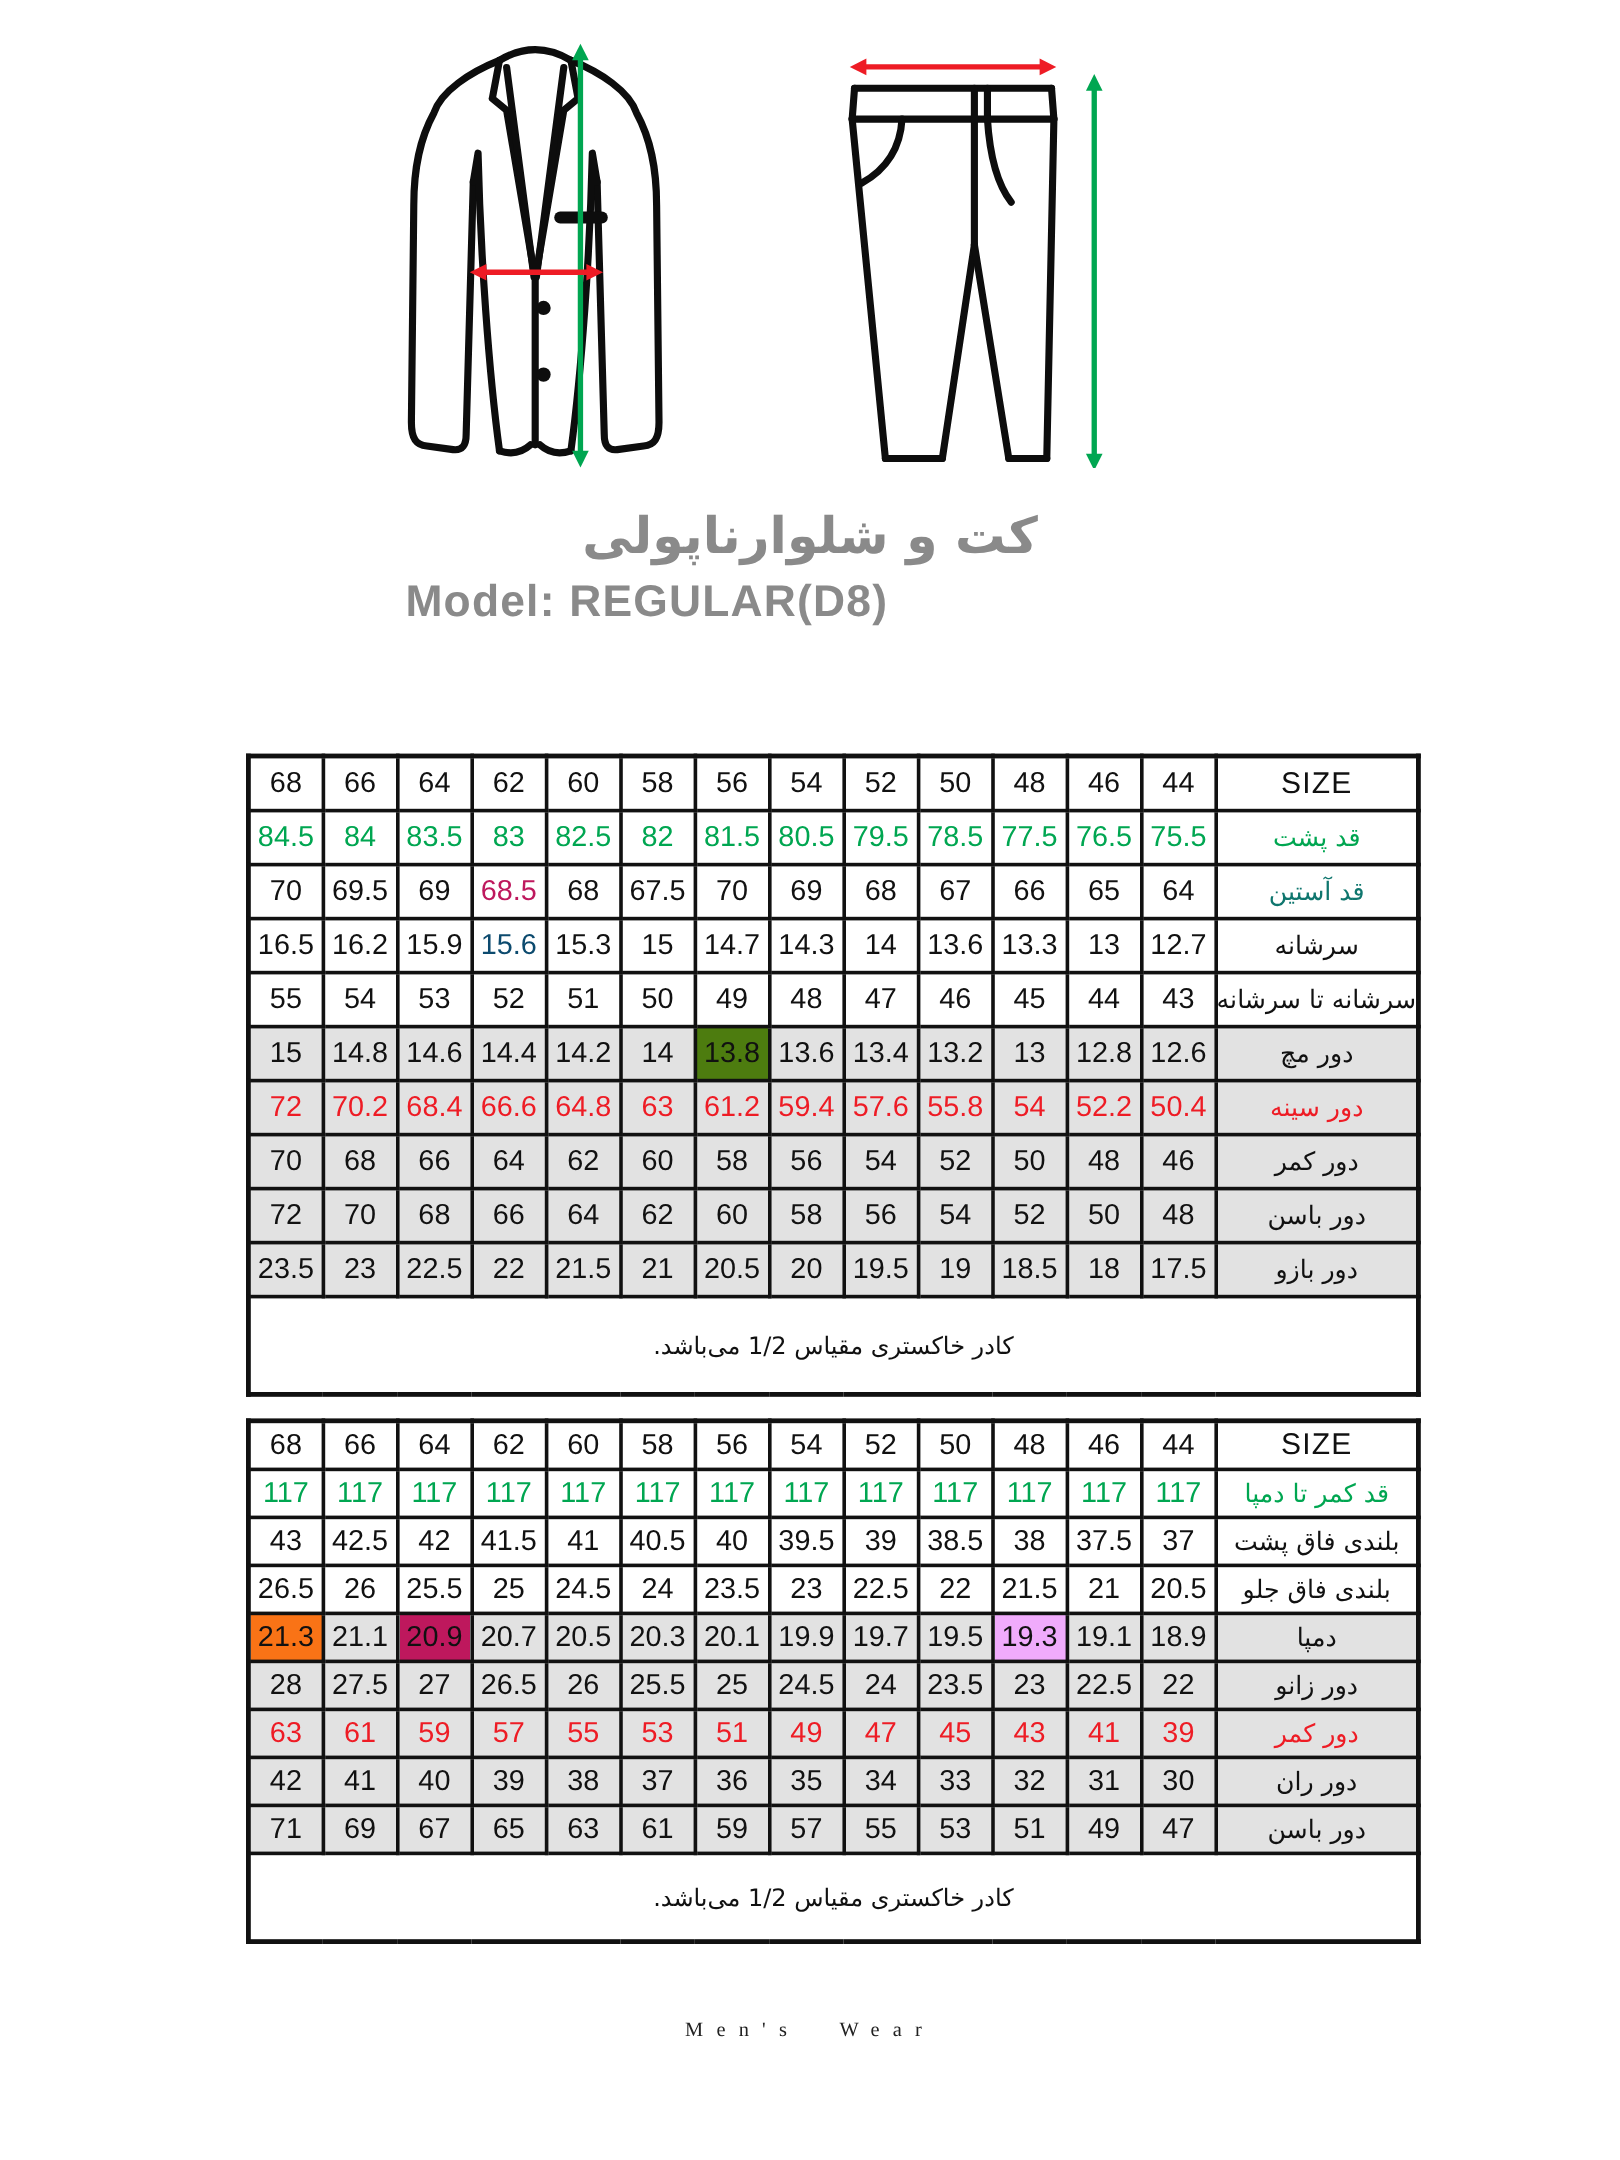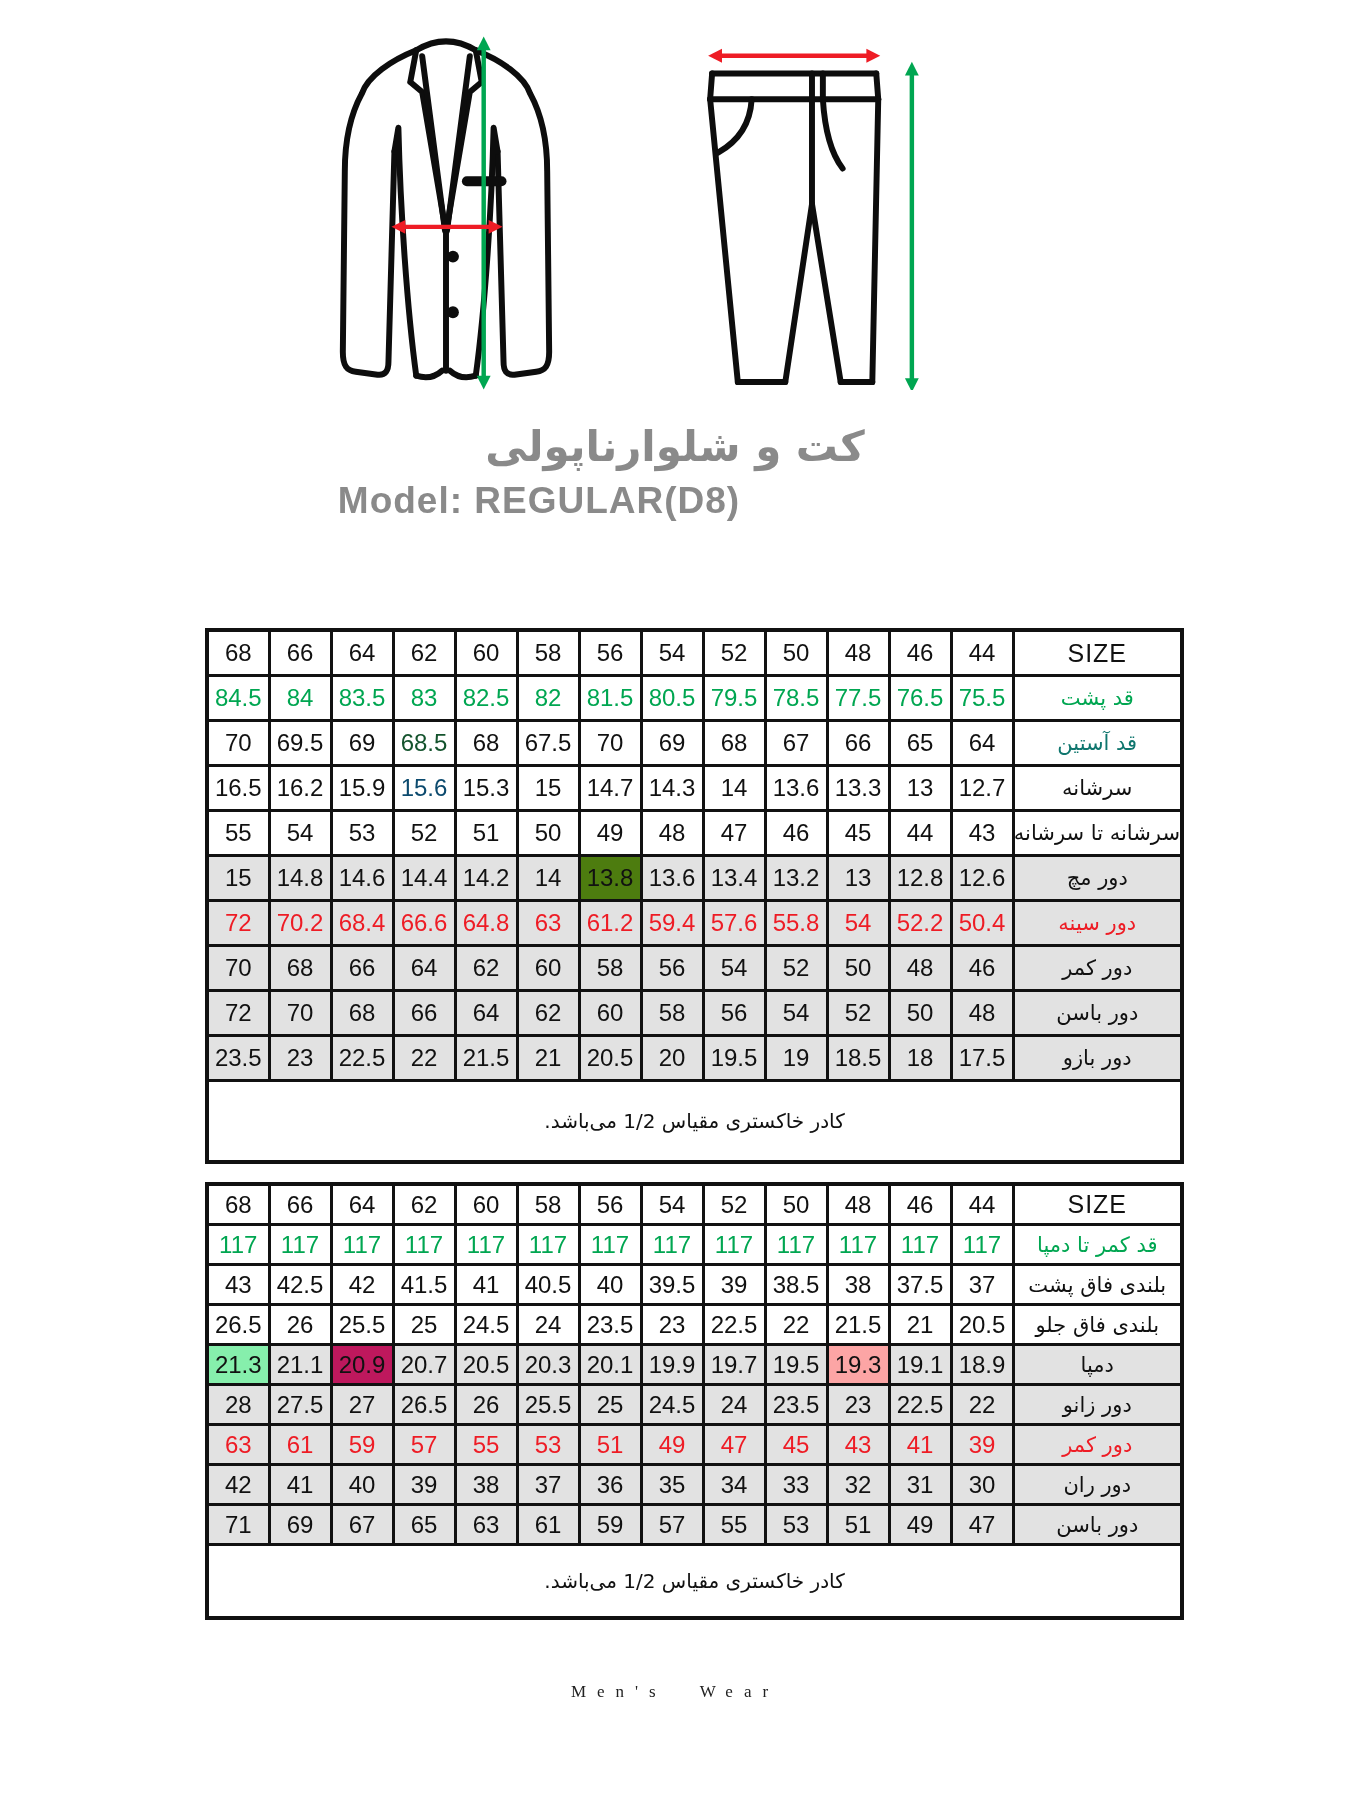--- a/index.html
+++ b/index.html
@@ -148,21 +148,21 @@
           <td class="num" style="color: rgb(0, 166, 81);">78.5</td>
           <td class="num" style="color: rgb(0, 166, 81);">77.5</td>
           <td class="num" style="color: rgb(0, 166, 81);">76.5</td>
           <td class="num" style="color: rgb(0, 166, 81);">75.5</td>
           <td class="label-fa" dir="rtl" style="color: rgb(0, 166, 81);">قد پشت</td>
         </tr>
         <tr>
           <td class="num" style="color: rgb(17, 17, 17);">70</td>
           <td class="num" style="color: rgb(17, 17, 17);">69.5</td>
           <td class="num" style="color: rgb(17, 17, 17);">69</td>
-          <td class="num" style="color: #14532d;">68.5</td>
+          <td class="num" style="color: #be185d;">68.5</td>
           <td class="num" style="color: rgb(17, 17, 17);">68</td>
           <td class="num" style="color: rgb(17, 17, 17);">67.5</td>
           <td class="num" style="color: rgb(17, 17, 17);">70</td>
           <td class="num" style="color: rgb(17, 17, 17);">69</td>
           <td class="num" style="color: rgb(17, 17, 17);">68</td>
           <td class="num" style="color: rgb(17, 17, 17);">67</td>
           <td class="num" style="color: rgb(17, 17, 17);">66</td>
           <td class="num" style="color: rgb(17, 17, 17);">65</td>
           <td class="num" style="color: rgb(17, 17, 17);">64</td>
           <td class="label-fa" dir="rtl" style="color: #0f766e;">قد آستین</td>
@@ -361,31 +361,31 @@
           <td class="num" style="color: rgb(17, 17, 17);">23.5</td>
           <td class="num" style="color: rgb(17, 17, 17);">23</td>
           <td class="num" style="color: rgb(17, 17, 17);">22.5</td>
           <td class="num" style="color: rgb(17, 17, 17);">22</td>
           <td class="num" style="color: rgb(17, 17, 17);">21.5</td>
           <td class="num" style="color: rgb(17, 17, 17);">21</td>
           <td class="num" style="color: rgb(17, 17, 17);">20.5</td>
           <td class="label-fa" dir="rtl" style="color: rgb(17, 17, 17);">بلندی فاق جلو</td>
         </tr>
         <tr>
-          <td class="num" style="color: rgb(17, 17, 17); background: #86efac;">21.3</td>
+          <td class="num" style="color: rgb(17, 17, 17); background: #f97316;">21.3</td>
           <td class="num" style="color: rgb(17, 17, 17); background: rgb(226, 226, 226);">21.1</td>
           <td class="num" style="color: rgb(17, 17, 17); background: #be185d;">20.9</td>
           <td class="num" style="color: rgb(17, 17, 17); background: rgb(226, 226, 226);">20.7</td>
           <td class="num" style="color: rgb(17, 17, 17); background: rgb(226, 226, 226);">20.5</td>
           <td class="num" style="color: rgb(17, 17, 17); background: rgb(226, 226, 226);">20.3</td>
           <td class="num" style="color: rgb(17, 17, 17); background: rgb(226, 226, 226);">20.1</td>
           <td class="num" style="color: rgb(17, 17, 17); background: rgb(226, 226, 226);">19.9</td>
           <td class="num" style="color: rgb(17, 17, 17); background: rgb(226, 226, 226);">19.7</td>
           <td class="num" style="color: rgb(17, 17, 17); background: rgb(226, 226, 226);">19.5</td>
-          <td class="num" style="color: rgb(17, 17, 17); background: #fca5a5;">19.3</td>
+          <td class="num" style="color: rgb(17, 17, 17); background: #f0abfc;">19.3</td>
           <td class="num" style="color: rgb(17, 17, 17); background: rgb(226, 226, 226);">19.1</td>
           <td class="num" style="color: rgb(17, 17, 17); background: rgb(226, 226, 226);">18.9</td>
           <td class="label-fa" dir="rtl" style="color: rgb(17, 17, 17); background: rgb(226, 226, 226);">دمپا</td>
         </tr>
         <tr>
           <td class="num" style="color: rgb(17, 17, 17); background: rgb(226, 226, 226);">28</td>
           <td class="num" style="color: rgb(17, 17, 17); background: rgb(226, 226, 226);">27.5</td>
           <td class="num" style="color: rgb(17, 17, 17); background: rgb(226, 226, 226);">27</td>
           <td class="num" style="color: rgb(17, 17, 17); background: rgb(226, 226, 226);">26.5</td>
           <td class="num" style="color: rgb(17, 17, 17); background: rgb(226, 226, 226);">26</td>

